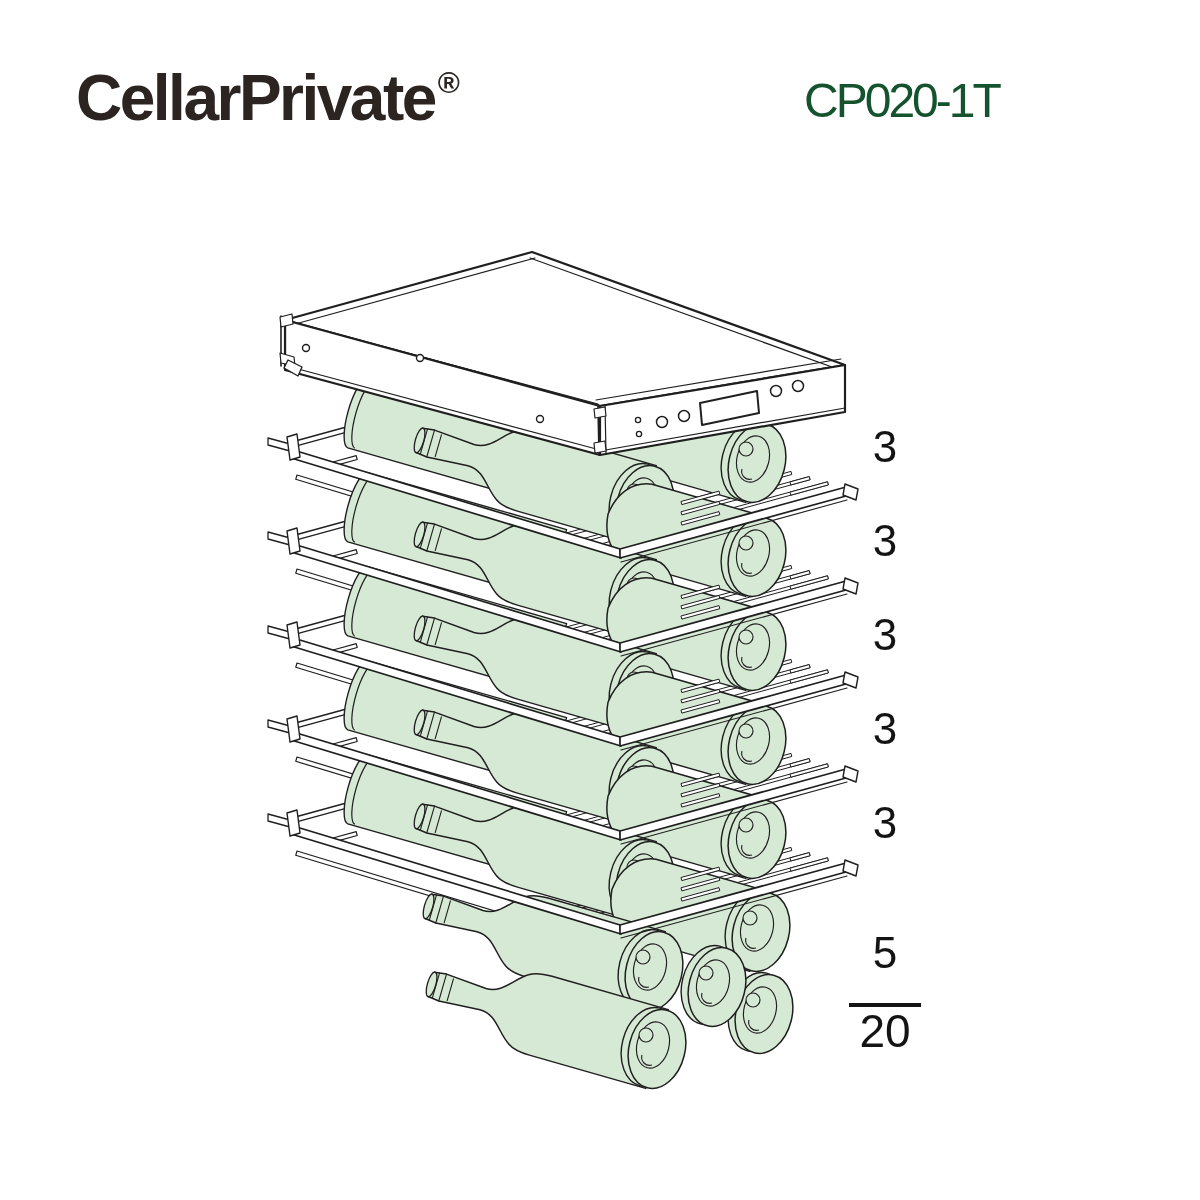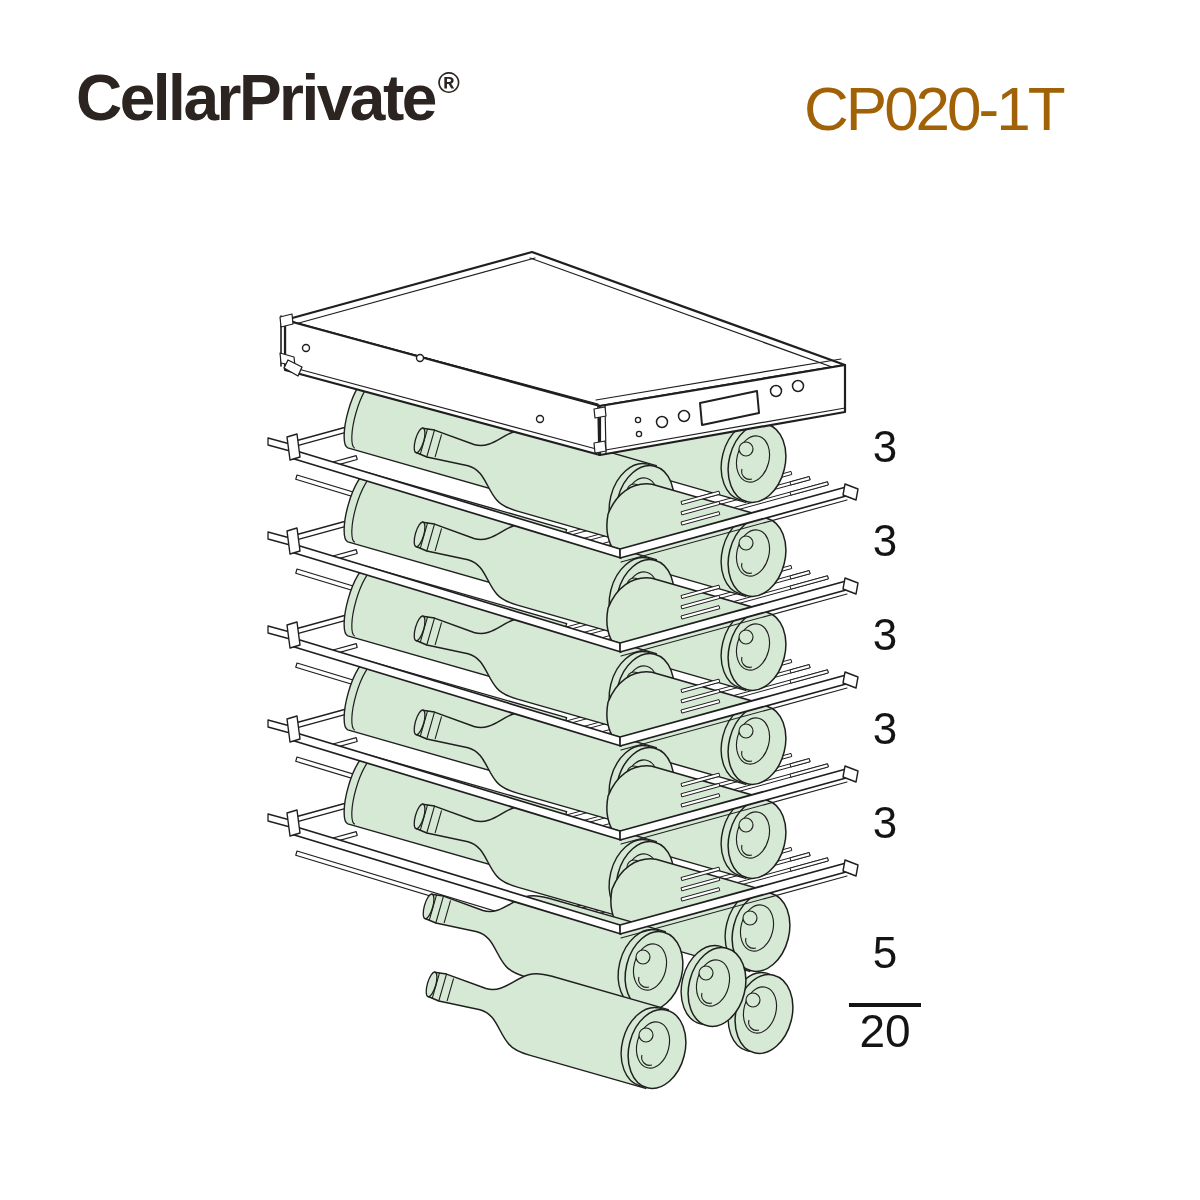--- a/index.html
+++ b/index.html
@@ -1,22 +1,22 @@
 <!DOCTYPE html>
 <html><head>
 <meta charset="utf-8">
 <style>
   html,body{margin:0;padding:0;background:#ffffff;}
   #page{position:relative;width:1200px;height:1200px;background:#ffffff;overflow:hidden;
         font-family:"Liberation Sans",sans-serif;margin-top:15px;}
   .title{position:absolute;left:76px;top:46px;font-size:64px;font-weight:bold;
          letter-spacing:-2.5px;color:#2b2420;white-space:nowrap;}
   .title .reg{font-size:30px;font-weight:bold;position:relative;top:-27px;margin-left:3px;letter-spacing:0;}
-  .model{position:absolute;left:804px;top:58px;font-size:62px;font-weight:400;
-         letter-spacing:-3px;color:#a16207;white-space:nowrap;}
+  .model{position:absolute;left:804px;top:58px;font-size:48px;font-weight:400;
+         letter-spacing:-3px;color:#14532d;white-space:nowrap;}
   .num{position:absolute;left:849px;width:72px;text-align:center;font-size:44px;
        line-height:44px;color:#141414;}
   .num.total{font-weight:normal;font-size:46px;line-height:46px;}
   .total-line{position:absolute;left:849px;top:988px;width:72px;height:4px;background:#141414;}
   svg{position:absolute;left:0;top:0;}
 </style>
 </head>
 <body>
 
 <div id="page">

